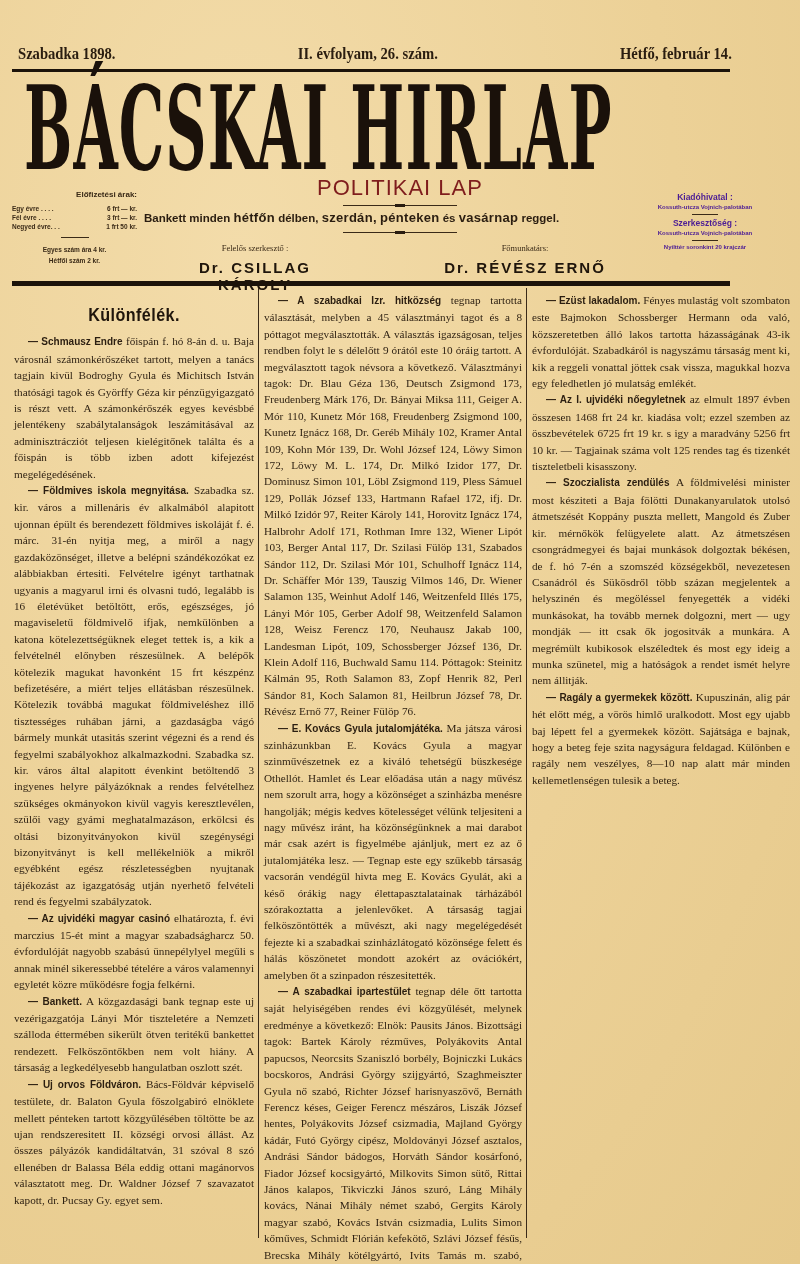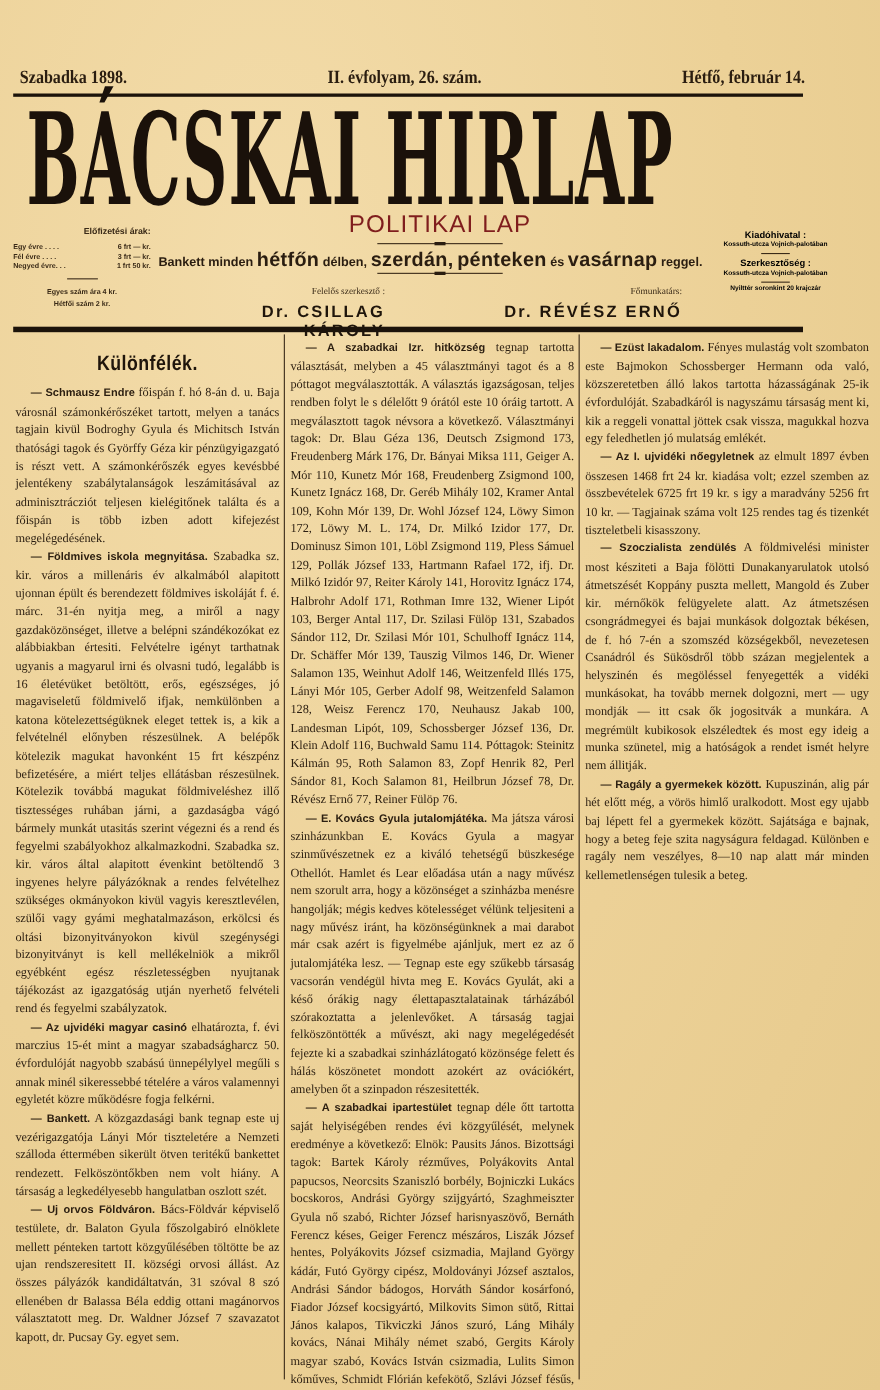--- a/index.html
+++ b/index.html
@@ -4,21 +4,21 @@
 <style>
   html, body { margin: 0; padding: 0; }
   body {
     width: 800px; height: 1264px; overflow: hidden;
     background: #efd49a;
     background-image: radial-gradient(ellipse at 30% 20%, #f3dcaa 0%, #ecd197 55%, #e6c98b 100%);
     color: #2a1d10;
     font-family: "Liberation Serif", "DejaVu Serif", serif;
     position: relative;
   }
-  .page { position: absolute; left: 0; top: 16px; width: 800px; height: 936px; }
+  .page { position: absolute; left: 0; top: 0; width: 800px; height: 936px; }
 
   .dateline {
     position: absolute; top: 44px; left: 18px; width: 714px;
     display: flex; justify-content: space-between; align-items: baseline;
     font-family: "Liberation Serif", serif; font-size: 17px; font-weight: bold;
     transform: scaleX(0.86); transform-origin: left;
     width: 830px;
   }
   .rule-top { position: absolute; top: 69px; left: 12px; width: 718px; height: 3px; background: #1c130a; }
 
@@ -44,27 +44,27 @@
   .prices .head { text-align: right; font-size: 8px; margin-bottom: 5px; }
   .prices .row { display: flex; justify-content: space-between; line-height: 9px; }
   .prices .mini-rule { width: 28px; height: 1px; background: #3a2a17; margin: 6px auto; }
   .prices .single { text-align: center; line-height: 11px; }
 
   .appears {
     position: absolute; top: 210px; left: 144px; width: 480px;
     font-family: "Liberation Sans", sans-serif; font-size: 11.5px; color: #2a1d10; white-space: nowrap;
     font-weight: bold;
   }
-  .appears b { font-weight: 900; font-size: 18px; letter-spacing: 0.3px; }
+  .appears b { font-weight: 900; font-size: 13px; letter-spacing: 0.3px; }
 
-  .editor-block { position: absolute; top: 243px; text-align: right; }
+  .editor-block { position: absolute; top: 243px; text-align: center; }
   .editor-block .role { font-size: 8.5px; font-family: "Liberation Serif", serif; color: #3a2a17; }
   .editor-block .name { font-family: "Liberation Sans", sans-serif; font-weight: bold; font-size: 15px; letter-spacing: 2px; margin-top: 6px; color: #1f150b; }
 
-  .office { position: absolute; top: 190px; left: 620px; width: 170px; text-align: center; font-family: "Liberation Sans", sans-serif; color: #000000; }
+  .office { position: absolute; top: 190px; left: 620px; width: 170px; text-align: center; font-family: "Liberation Sans", sans-serif; color: #4c1d95; }
   .office .h { font-size: 8.5px; font-weight: bold; margin: 2px 0; }
   .office .s { font-size: 6px; font-weight: bold; margin: 2px 0 4px; }
   .office .mini-rule { width: 26px; height: 1px; background: #3a2a17; margin: 3px auto; }
 
   .rule-main { position: absolute; top: 281px; left: 12px; width: 718px; height: 5px; background: #1c130a; }
 
   .col {
     position: absolute; top: 292px; width: 244px;
     font-size: 11.2px; line-height: 16.4px; text-align: justify; color: #2b1e10;
     font-family: "Liberation Serif", serif;
@@ -162,19 +162,19 @@
       <p><span class="hd">— Az ujvidéki magyar casinó</span><span> elhatározta, f. évi marczius 15-ét mint a magyar szabadságharcz 50. évfordulóját nagyobb szabású ünnepélylyel megűli s annak minél sikeressebbé tételére a város valamennyi egyletét közre működésre fogja felkérni.</span></p>
       <p><span class="hd">— Bankett.</span><span> A közgazdasági bank tegnap este uj vezérigazgatója Lányi Mór tiszteletére a Nemzeti szálloda éttermében sikerült ötven teritékű bankettet rendezett. Felköszöntőkben nem volt hiány. A társaság a legkedélyesebb hangulatban oszlott szét.</span></p>
       <p><span class="hd">— Uj orvos Földváron.</span><span> Bács-Földvár képviselő testülete, dr. Balaton Gyula főszolgabiró elnöklete mellett pénteken tartott közgyűlésében töltötte be az ujan rendszeresitett II. községi orvosi állást. Az összes pályázók kandidáltatván, 31 szóval 8 szó ellenében dr Balassa Béla eddig ottani magánorvos választatott meg. Dr. Waldner József 7 szavazatot kapott, dr. Pucsay Gy. egyet sem.</span></p>
     </div>
   <div class="col" id="col-middle" style="left:264px; width:258px;">
       <p><span class="hd">— A szabadkai Izr. hitközség</span><span> tegnap tartotta választását, melyben a 45 választmányi tagot és a 8 póttagot megválasztották. A választás igazságosan, teljes rendben folyt le s délelőtt 9 órától este 10 óráig tartott. A megválasztott tagok névsora a következő. Választmányi tagok: Dr. Blau Géza 136, Deutsch Zsigmond 173, Freudenberg Márk 176, Dr. Bányai Miksa 111, Geiger A. Mór 110, Kunetz Mór 168, Freudenberg Zsigmond 100, Kunetz Ignácz 168, Dr. Geréb Mihály 102, Kramer Antal 109, Kohn Mór 139, Dr. Wohl József 124, Löwy Simon 172, Löwy M. L. 174, Dr. Milkó Izidor 177, Dr. Dominusz Simon 101, Löbl Zsigmond 119, Pless Sámuel 129, Pollák József 133, Hartmann Rafael 172, ifj. Dr. Milkó Izidór 97, Reiter Károly 141, Horovitz Ignácz 174, Halbrohr Adolf 171, Rothman Imre 132, Wiener Lipót 103, Berger Antal 117, Dr. Szilasi Fülöp 131, Szabados Sándor 112, Dr. Szilasi Mór 101, Schulhoff Ignácz 114, Dr. Schäffer Mór 139, Tauszig Vilmos 146, Dr. Wiener Salamon 135, Weinhut Adolf 146, Weitzenfeld Illés 175, Lányi Mór 105, Gerber Adolf 98, Weitzenfeld Salamon 128, Weisz Ferencz 170, Neuhausz Jakab 100, Landesman Lipót, 109, Schossberger József 136, Dr. Klein Adolf 116, Buchwald Samu 114. Póttagok: Steinitz Kálmán 95, Roth Salamon 83, Zopf Henrik 82, Perl Sándor 81, Koch Salamon 81, Heilbrun József 78, Dr. Révész Ernő 77, Reiner Fülöp 76.</span></p>
       <p><span class="hd">— E. Kovács Gyula jutalomjátéka.</span><span> Ma játsza városi szinházunkban E. Kovács Gyula a magyar szinművészetnek ez a kiváló tehetségű büszkesége Othellót. Hamlet és Lear előadása után a nagy művész nem szorult arra, hogy a közönséget a szinházba menésre hangolják; mégis kedves kötelességet vélünk teljesiteni a nagy művész iránt, ha közönségünknek a mai darabot már csak azért is figyelmébe ajánljuk, mert ez az ő jutalomjátéka lesz. — Tegnap este egy szűkebb társaság vacsorán vendégül hivta meg E. Kovács Gyulát, aki a késő órákig nagy élettapasztalatainak tárházából szórakoztatta a jelenlevőket. A társaság tagjai felköszöntötték a művészt, aki nagy megelégedését fejezte ki a szabadkai szinházlátogató közönsége felett és hálás köszönetet mondott azokért az ovációkért, amelyben őt a szinpadon részesitették.</span></p>
       <p><span class="hd">— A szabadkai ipartestület</span><span> tegnap déle őtt tartotta saját helyiségében rendes évi közgyűlését, melynek eredménye a következő: Elnök: Pausits János. Bizottsági tagok: Bartek Károly rézműves, Polyákovits Antal papucsos, Neorcsits Szaniszló borbély, Bojniczki Lukács bocskoros, Andrási György szijgyártó, Szaghmeiszter Gyula nő szabó, Richter József harisnyaszövő, Bernáth Ferencz késes, Geiger Ferencz mészáros, Liszák József hentes, Polyákovits József csizmadia, Majland György kádár, Futó György cipész, Moldoványi József asztalos, Andrási Sándor bádogos, Horváth Sándor kosárfonó, Fiador József kocsigyártó, Milkovits Simon sütő, Rittai János kalapos, Tikviczki János szuró, Láng Mihály kovács, Nánai Mihály német szabó, Gergits Károly magyar szabó, Kovács István csizmadia, Lulits Simon kőműves, Schmidt Flórián kefekötő, Szlávi József fésűs, Brecska Mihály kötélgyártó, Ivits Tamás m. szabó, Thurzó Pál czipész. Pénztárnok: Vida György. Póttagok: Pausits Szilveszter kötélgyártó, Blaskovits Mihály szobafestő, Kalmár András ács, Krix István kádár, Krisztovácz János papucsos, Turzai István m. szabó, Deák István lakatos, Szegedi Árpád asztalos. Számvizsgálók; Keller István géplakatos, Arnold Pál czipész, Fülöp Lajos lakatos. A választás a leguagyobb rendben folyt le, az elnöki tisztet Pausits csak a közgyülés második felkes választására fogadta el.</span></p>
     </div>
   <div class="col" id="col-right" style="left:532px; width:258px;">
-      <p><span class="hd">— Ezüst lakadalom.</span><span> Fényes mulastág volt szombaton este Bajmokon Schossberger Hermann oda való, közszeretetben álló lakos tartotta házasságának 25-ik évfordulóját. Szabadkáról is nagyszámu társaság ment ki, kik a reggeli vonattal jöttek csak vissza, magukkal hozva egy feledhetlen jó mulatság emlékét.</span></p>
+      <p><span class="hd">— Ezüst lakadalom.</span><span> Fényes mulastág volt szombaton este Bajmokon Schossberger Hermann oda való, közszeretetben álló lakos tartotta házasságának 43-ik évfordulóját. Szabadkáról is nagyszámu társaság ment ki, kik a reggeli vonattal jöttek csak vissza, magukkal hozva egy feledhetlen jó mulatság emlékét.</span></p>
       <p><span class="hd">— Az I. ujvidéki nőegyletnek</span><span> az elmult 1897 évben összesen 1468 frt 24 kr. kiadása volt; ezzel szemben az összbevételek 6725 frt 19 kr. s igy a maradvány 5256 frt 10 kr. — Tagjainak száma volt 125 rendes tag és tizenkét tiszteletbeli kisasszony.</span></p>
       <p><span class="hd">— Szoczialista zendülés</span><span> A földmivelési minister most késziteti a Baja fölötti Dunakanyarulatok utolsó átmetszését Koppány puszta mellett, Mangold és Zuber kir. mérnőkök felügyelete alatt. Az átmetszésen csongrádmegyei és bajai munkások dolgoztak békésen, de f. hó 7-én a szomszéd községekből, nevezetesen Csanádról és Sükösdről több százan megjelentek a helyszinén és megöléssel fenyegették a vidéki munkásokat, ha tovább mernek dolgozni, mert — ugy mondják — itt csak ők jogositvák a munkára. A megrémült kubikosok elszéledtek és most egy ideig a munka szünetel, mig a hatóságok a rendet ismét helyre nem állitják.</span></p>
       <p><span class="hd">— Ragály a gyermekek között.</span><span> Kupuszinán, alig pár hét előtt még, a vörös himlő uralkodott. Most egy ujabb baj lépett fel a gyermekek között. Sajátsága e bajnak, hogy a beteg feje szita nagyságura feldagad. Különben e ragály nem veszélyes, 8—10 nap alatt már minden kellemetlenségen tulesik a beteg.</span></p>
     </div>
 
 </div>
 
 </body></html>

